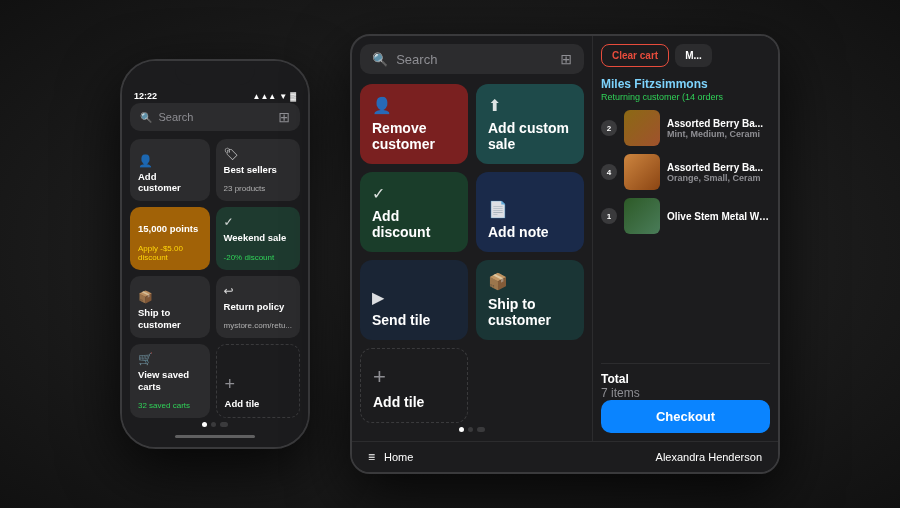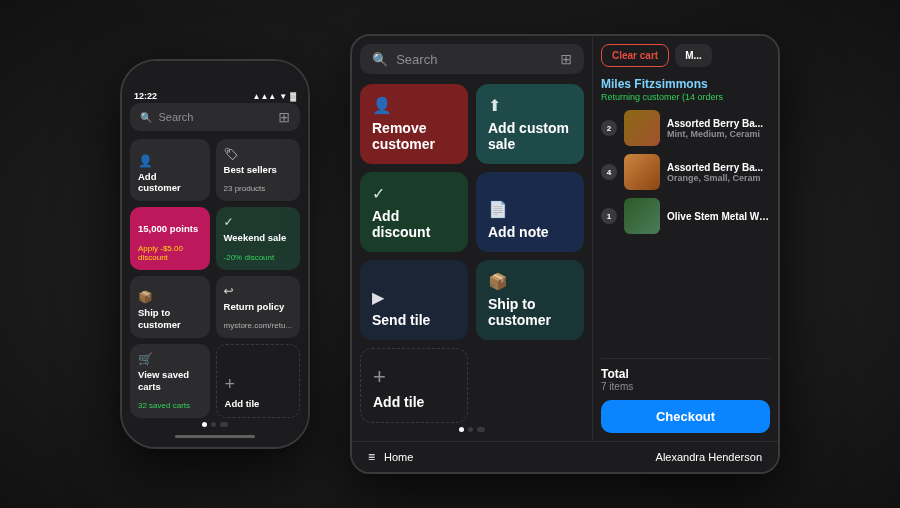--- a/index.html
+++ b/index.html
@@ -127,21 +127,21 @@
       font-size: 8px;
       color: rgba(255,255,255,0.6);
       margin-top: 9px;
     }
 
     .phone-tile-sub.green { color: #30d158; }
     .phone-tile-sub.yellow { color: #ffd60a; }
 
     .tile-dark { background: #2c2c2e; }
     .tile-green { background: #1e3a2f; }
-    .tile-yellow { background: #be185d; }
+    .tile-yellow { background: #a16207; }
     .tile-blue-outline {
       background: transparent;
       border: 1.5px dashed #3a3a3c;
     }
 
     .phone-tile-plus {
       font-size: 18px;
       color: #8e8e93;
       font-weight: 300;
       margin-bottom: 3px;
@@ -399,23 +399,23 @@
       border-top: 1px solid #2c2c2e;
     }
 
     .total-label {
       font-size: 12px;
       color: #fff;
       font-weight: 700;
     }
 
     .total-items {
-      font-size: 10px;
-      color: #8e8e93;
-      margin-bottom: 8px;
+      font-size: 12px;
+      color: #8e8e93;
+      margin-bottom: 0;
     }
 
     .btn-checkout {
       width: 100%;
       background: #0a84ff;
       border: none;
       color: #fff;
       border-radius: 10px;
       padding: 9px;
       font-size: 13px;

